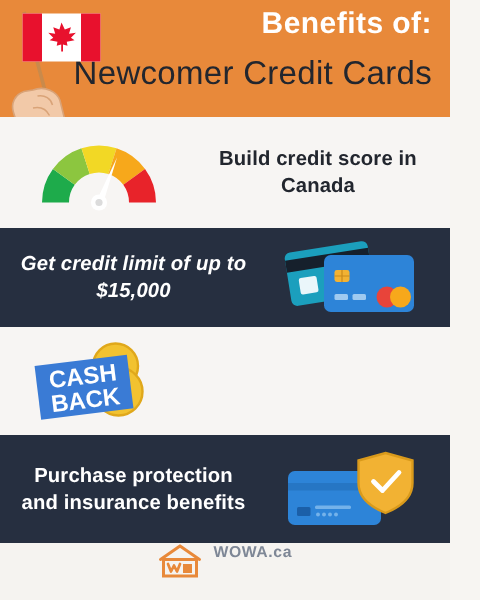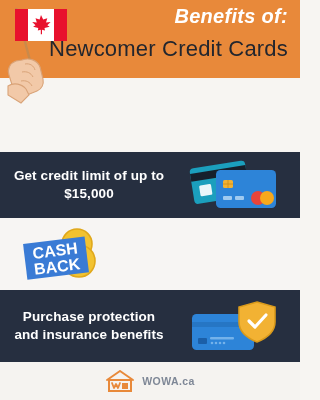--- a/index.html
+++ b/index.html
@@ -9,30 +9,30 @@
     background:#f7f5f2;
   }
   .infographic{position:relative;width:300px;height:400px;overflow:hidden;}
 
   
   .band{position:absolute;left:0;width:300px;box-sizing:border-box;}
   .band-header{top:0;height:78px;background:#e8893a;}
   .band-light{background:#f7f5f3;}
   .band-dark{background:#262f40;}
   .band-1{top:78px;height:74px;}
-  .band-2{top:152px;height:66px;}
+  .band-2{top:152px;height:66px;font-style:italic;}
   .band-3{top:218px;height:72px;}
   .band-4{top:290px;height:72px;}
   .band-footer{top:362px;height:38px;background:#f5f3f0;}
 
   
   .hdr-title{
     position:absolute;right:12px;top:6px;
     color:#ffffff;font-size:20px;font-weight:bold;
-    letter-spacing:.3px;line-height:1;font-style:italic;
+    letter-spacing:.3px;line-height:1;
   }
   .hdr-sub{
     position:absolute;right:12px;top:38px;
     color:#22262e;font-size:22px;font-weight:normal;
     letter-spacing:.2px;line-height:1;
   }
 
   
   .flag-hand{position:absolute;left:2px;top:2px;width:74px;height:106px;}
 
@@ -46,21 +46,21 @@
   .btext{
     font-size:13.5px;line-height:1.3;text-align:center;
     font-weight:bold;letter-spacing:.1px;
   }
   .btext.dark{color:#22262e;}
   .btext.light{color:#ffffff;}
 
   
   .footer-inner{
     position:absolute;left:0;top:362px;width:300px;height:38px;
-    display:flex;align-items:center;justify-content:center;gap:7px;
+    display:flex;align-items:flex-start;justify-content:center;gap:7px;
   }
   .wowa-text{color:#7e8796;font-size:10.5px;font-weight:bold;letter-spacing:.4px;}
 </style>
 </head>
 <body>
 
 <div class="infographic">
 
   <div class="band band-header"></div>
 
@@ -80,20 +80,41 @@
 
     <g>
       <path d="M20 58 c8-3 16 1 18 7 l3 12 c1 5 -1 10 -6 12 l-10 4 c-6 2 -12 -1 -14 -7 l-4 -13 c-2 -6 1 -12 7 -14z" fill="#f2c9a8" stroke="#d9a378" stroke-width="1.1"></path>
       <path d="M23 62 c5-1 9 2 10 6" fill="none" stroke="#d9a378" stroke-width="1"></path>
       <path d="M20 70 c5-1 9 1 11 5" fill="none" stroke="#d9a378" stroke-width="1"></path>
       <path d="M19 79 c5-1 9 1 11 5" fill="none" stroke="#d9a378" stroke-width="1"></path>
       <path d="M6 84 c6-4 14-2 18 3 l3 6 -8 8 -13 -8z" fill="#f2c9a8" stroke="#d9a378" stroke-width="1.1"></path>
     </g>
   </svg>
 
+  <div class="band band-light band-1">
+    <div class="row">
+      <div class="icon-cell">
+        <svg width="92" height="56" viewBox="0 0 92 56">
+          <g transform="translate(46,48)">
+            <path d="M-38 0 A38 38 0 0 1 -30.7 -22.3 L-16.2 -11.8 A20 20 0 0 0 -20 0 Z" fill="#1eab4b"></path>
+            <path d="M-30.7 -22.3 A38 38 0 0 1 -11.7 -36.1 L-6.2 -19.0 A20 20 0 0 0 -16.2 -11.8 Z" fill="#8cc63f"></path>
+            <path d="M-11.7 -36.1 A38 38 0 0 1 11.7 -36.1 L6.2 -19.0 A20 20 0 0 0 -6.2 -19.0 Z" fill="#f2d825"></path>
+            <path d="M11.7 -36.1 A38 38 0 0 1 30.7 -22.3 L16.2 -11.8 A20 20 0 0 0 6.2 -19.0 Z" fill="#f7a81b"></path>
+            <path d="M30.7 -22.3 A38 38 0 0 1 38 0 L20 0 A20 20 0 0 0 16.2 -11.8 Z" fill="#e8232a"></path>
+            <path d="M-2.6 1 L2.6 1 L12 -30 Z" fill="#ffffff"></path>
+            <circle cx="0" cy="0" r="5.4" fill="#ffffff"></circle>
+            <circle cx="0" cy="0" r="2.4" fill="#dcdcdc"></circle>
+          </g>
+        </svg>
+      </div>
+      <div class="text-cell">
+        <div class="btext dark">Build credit score in Canada</div>
+      </div>
+    </div>
+  </div>
 
   <div class="band band-dark band-2">
     <div class="row reverse">
       <div class="icon-cell">
         <svg width="104" height="58" viewBox="0 0 104 58">
           <g transform="rotate(-9 40 28)">
             <rect x="10" y="8" width="56" height="36" rx="4" fill="#1b9fbd"></rect>
             <rect x="10" y="13" width="56" height="8" fill="#16202c"></rect>
             <rect x="17" y="26" width="12" height="11" rx="1.5" fill="#eaf6fa"></rect>
           </g>

